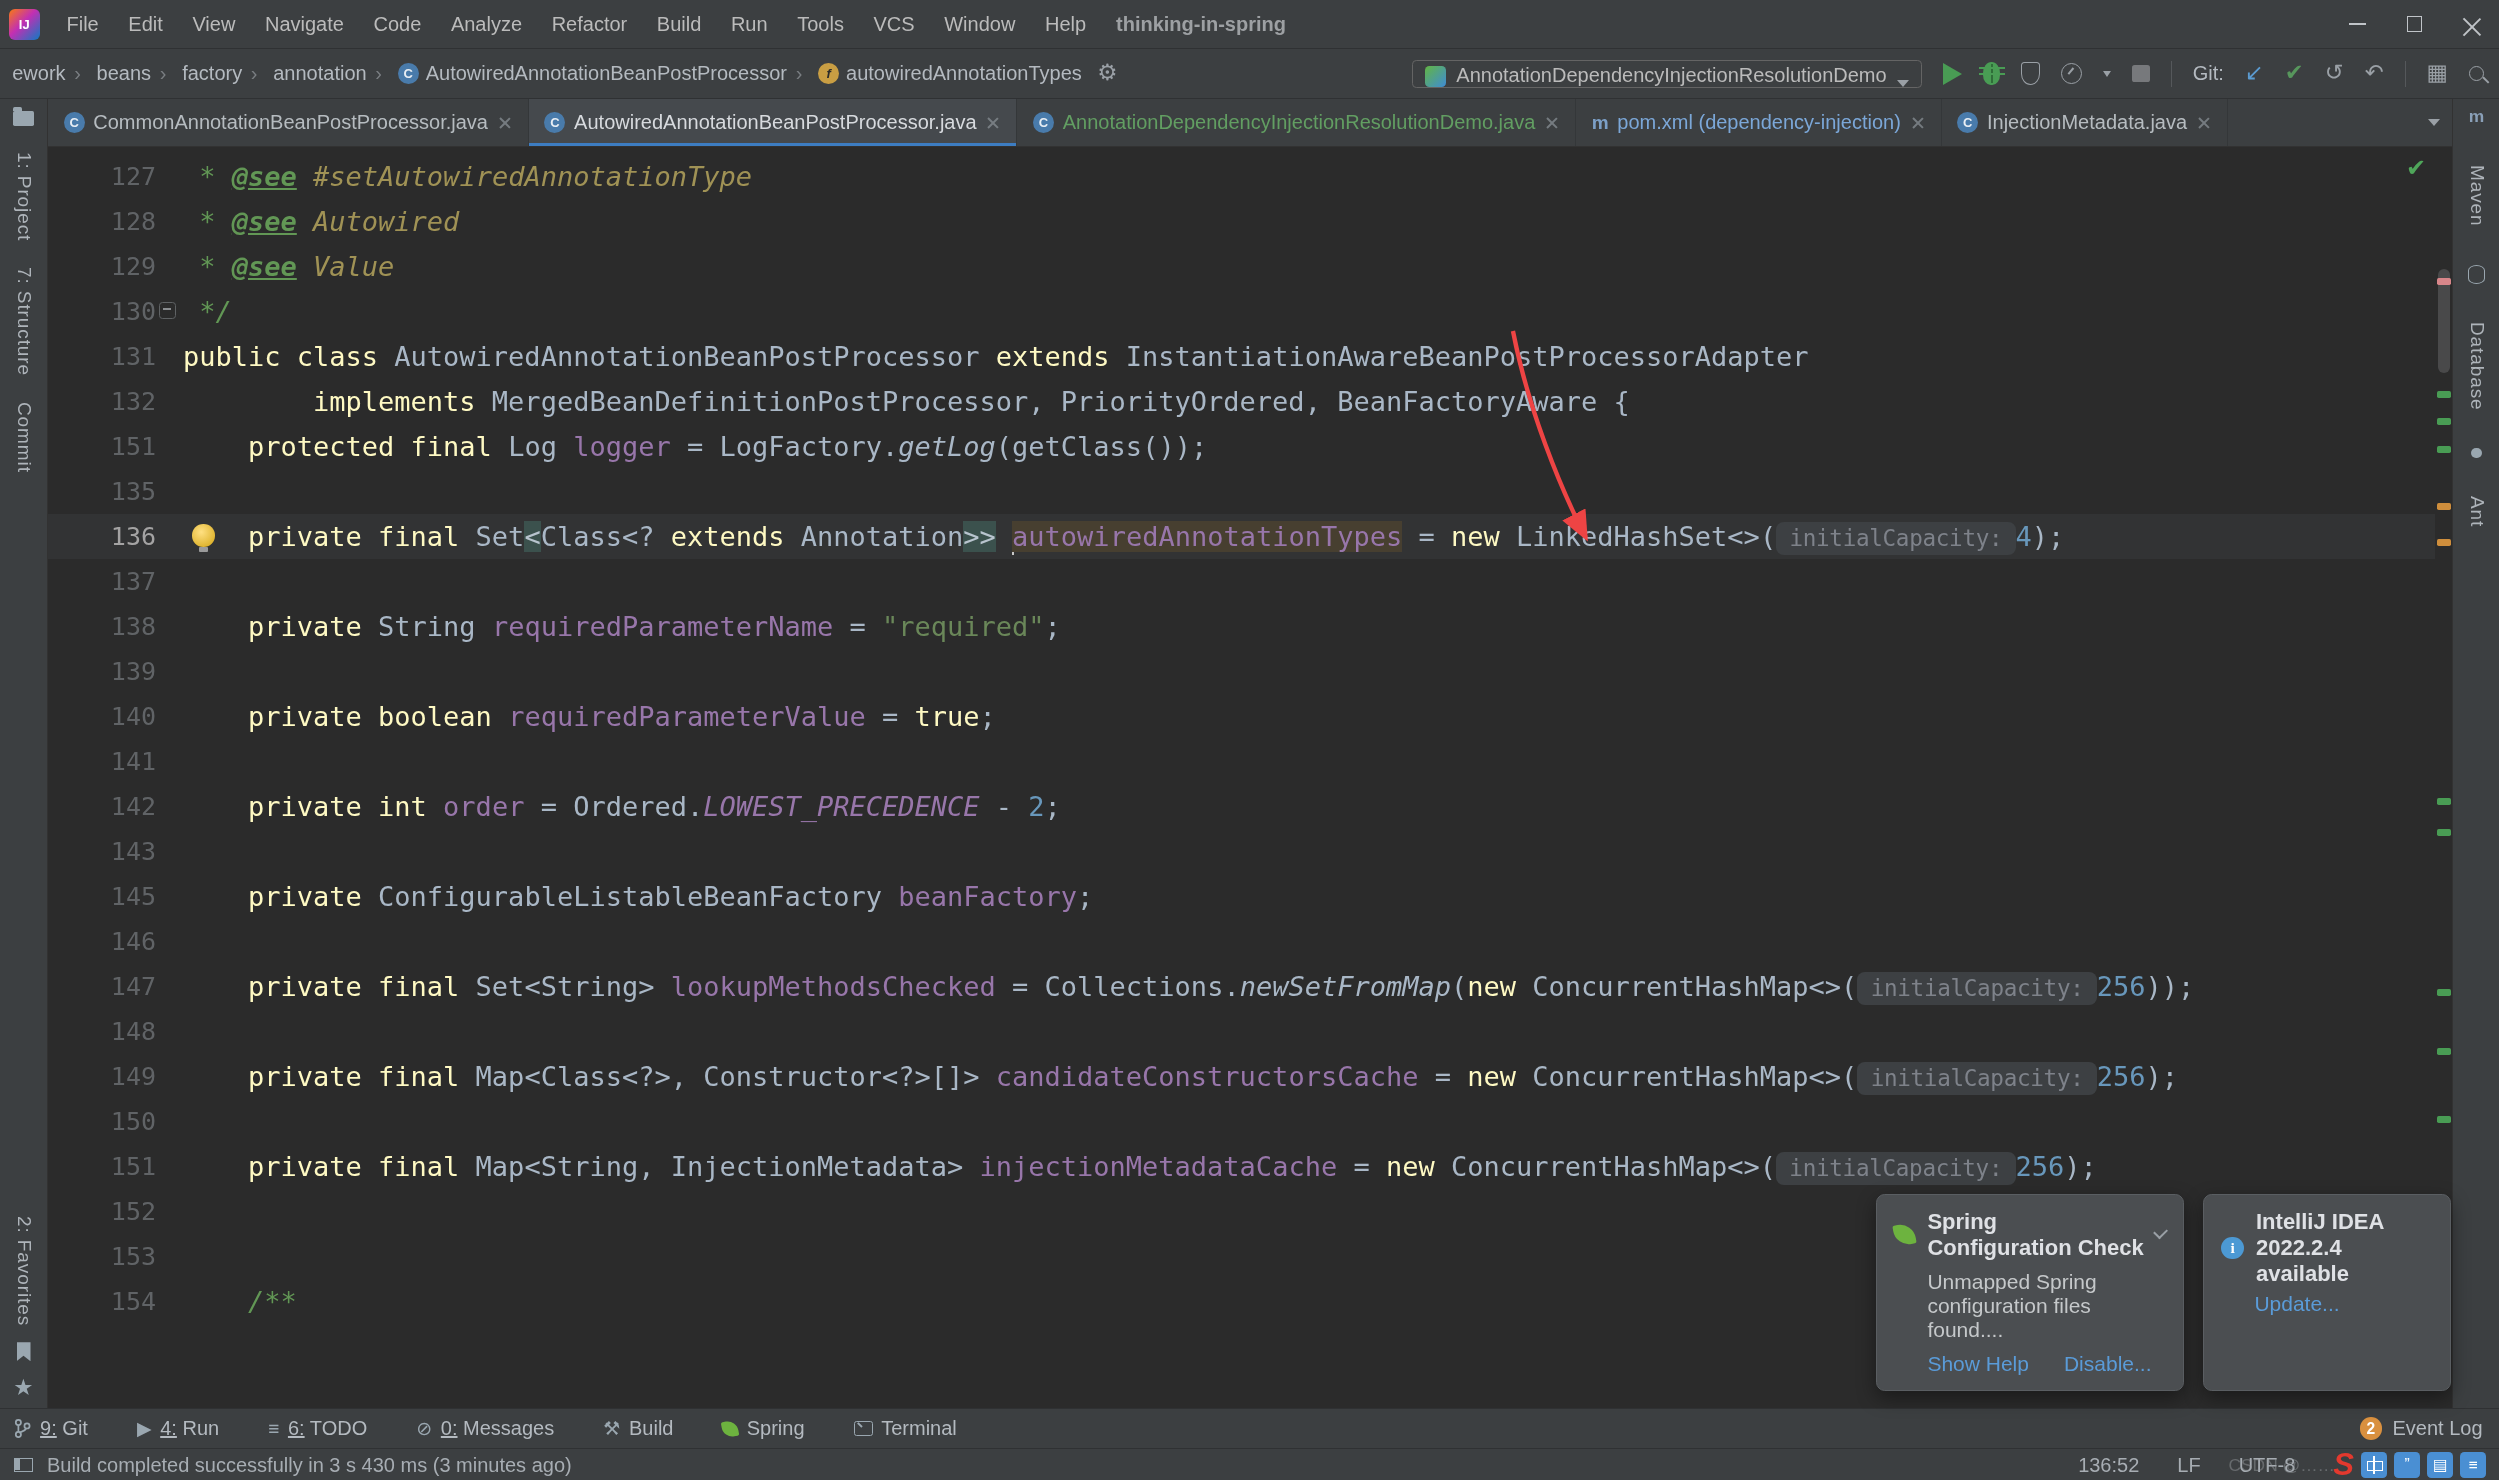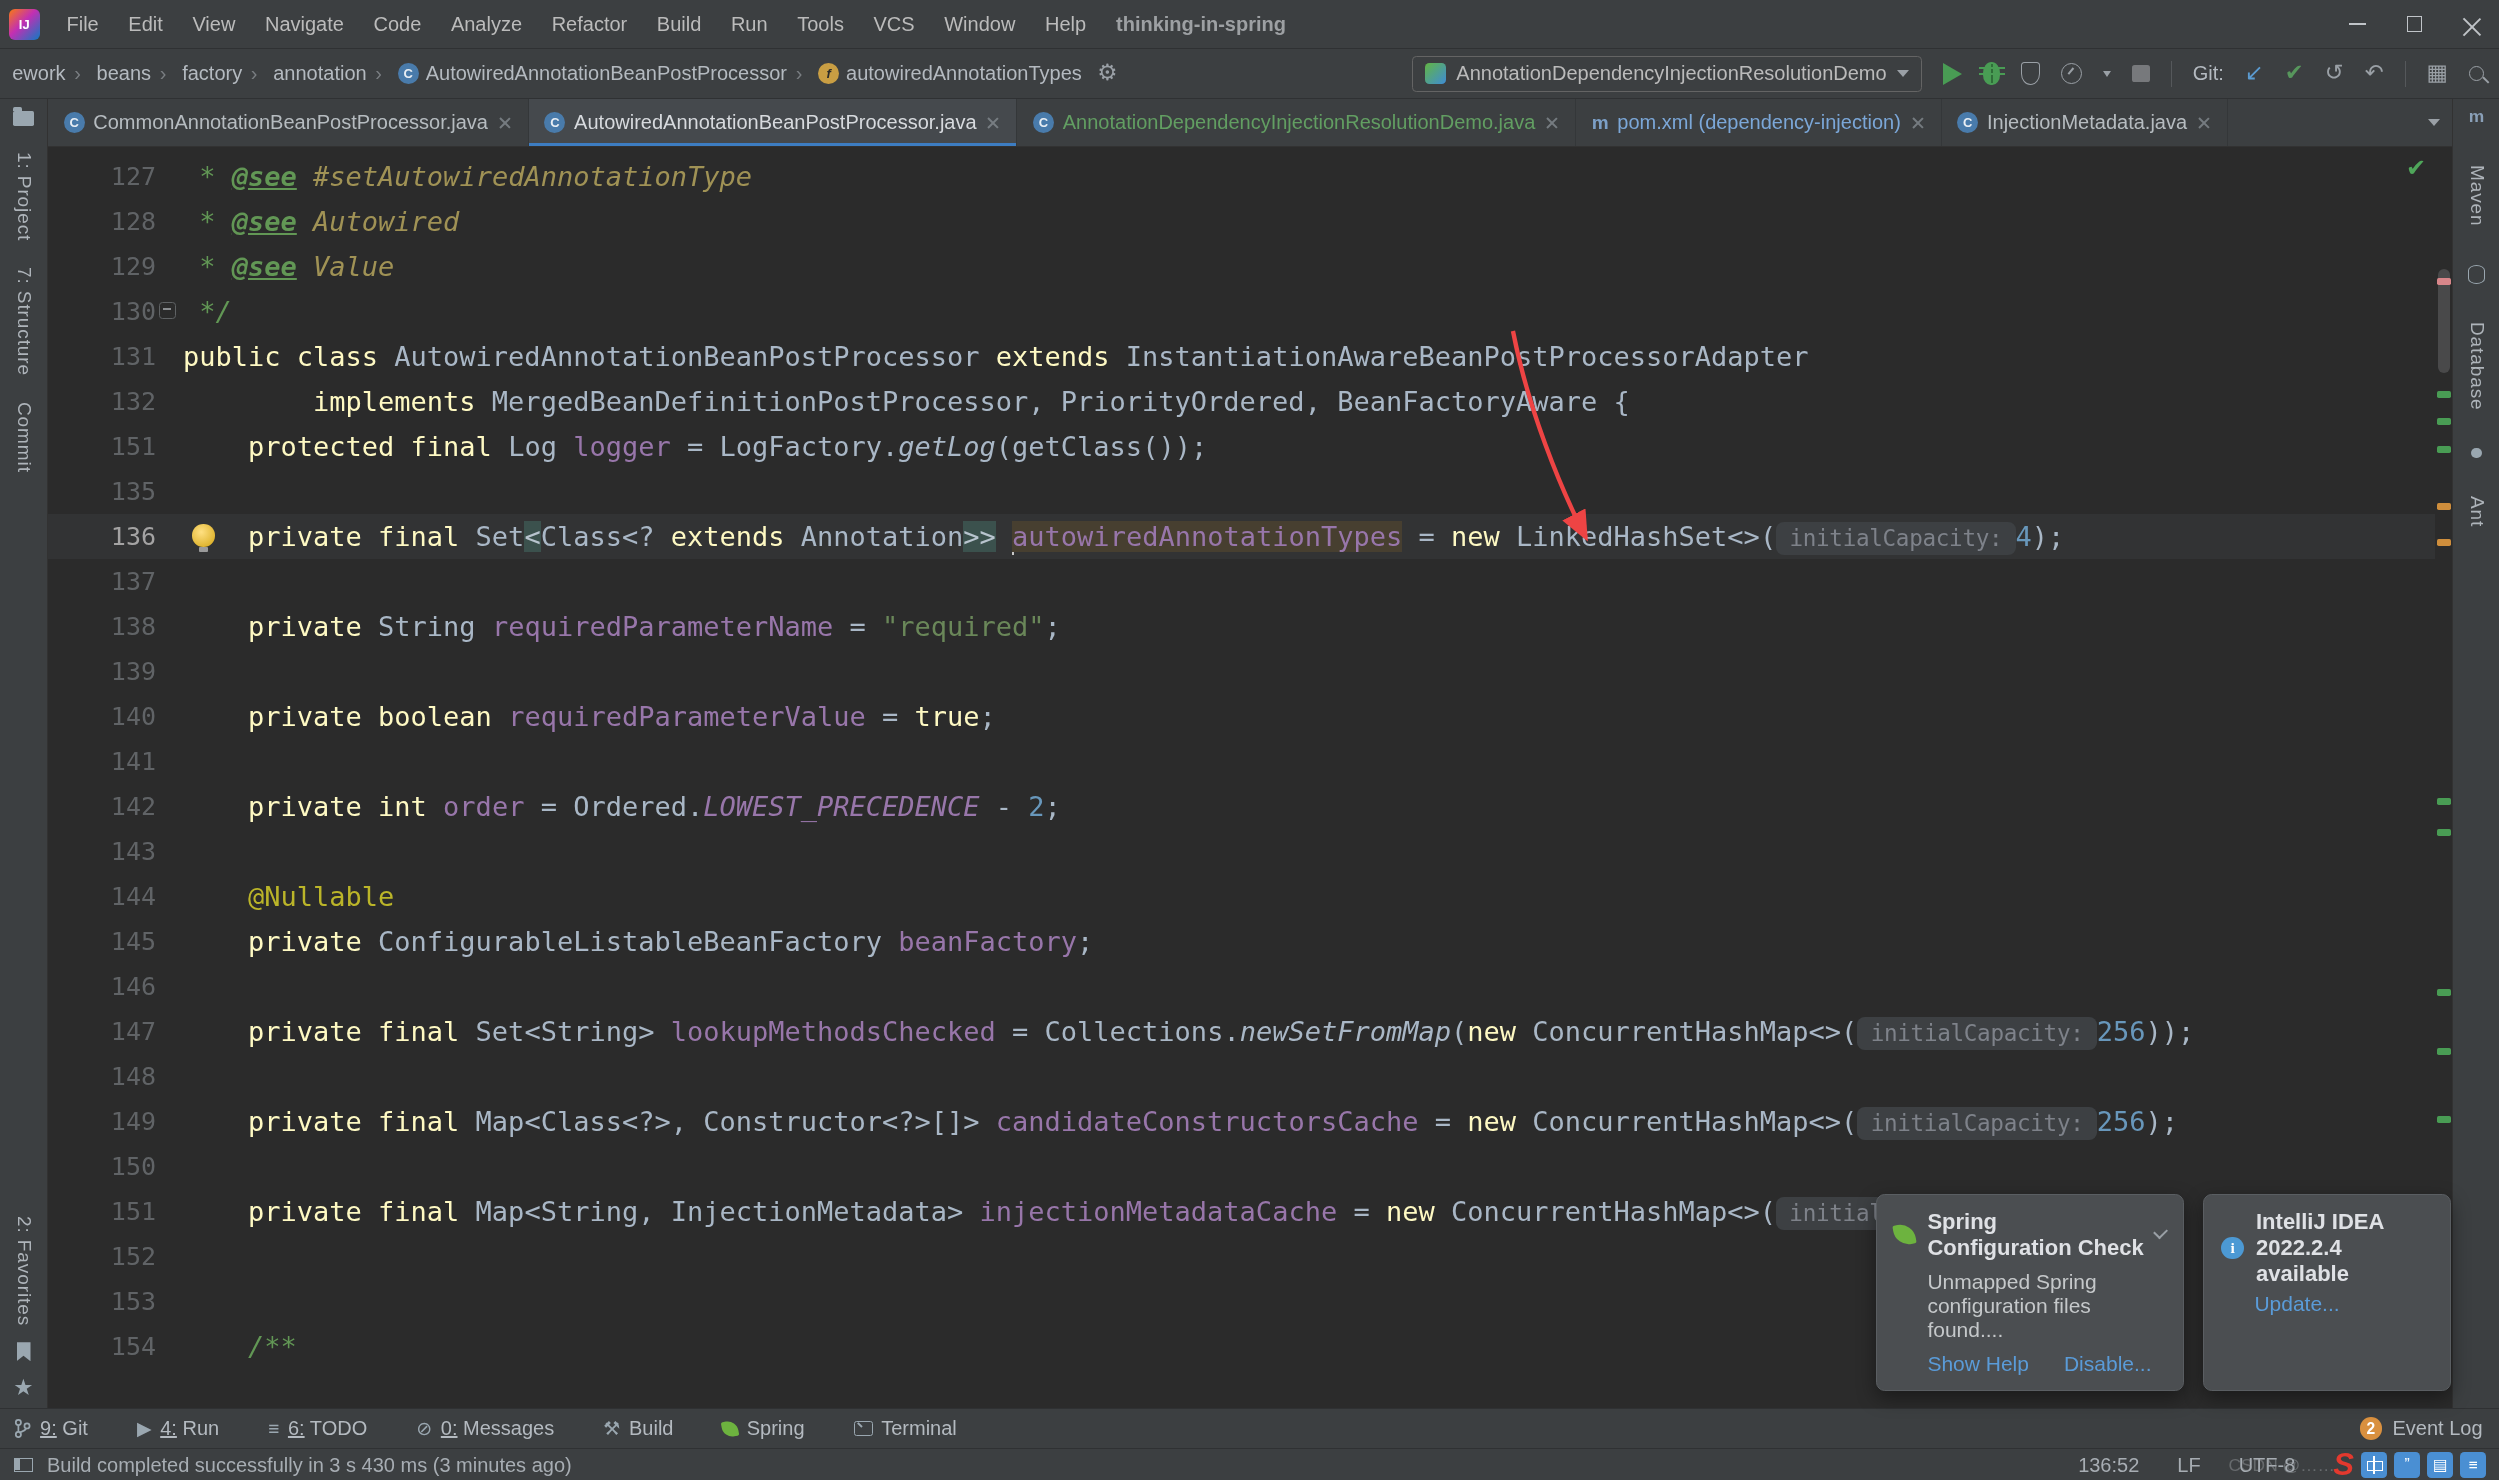--- a/index.html
+++ b/index.html
@@ -32,22 +32,22 @@
   .bc-item + .bc-item::before{content:"›";color:#7a7e82;margin:0 8.7px 0 1.7px;}
   .bc-item::before{order:-1;}
   .ic-class{width:21px;height:21px;border-radius:50%;background:#497bab;color:#e8eef4;font-size:13px;
             display:inline-flex;align-items:center;justify-content:center;font-weight:bold;flex:0 0 auto;}
   .ic-class::after{content:"C";}
   .ic-field{width:21px;height:21px;border-radius:50%;background:#c99e43;color:#2b2b2b;font-size:13px;
             display:inline-flex;align-items:center;justify-content:center;font-weight:bold;font-style:italic;flex:0 0 auto;}
   .ic-field::after{content:"f";}
   .ic-wrench{color:#c08036;font-size:22.6px;margin-left:12px;}
   .tb-right{margin-left:auto;display:flex;align-items:center;gap:21px;}
-  .run-widget{display:flex;align-items:center;gap:10.4px;border:0.9px solid #646464;border-radius:4.3px;
-              height:36px;padding:0 12px;font-size:20px;color:#bbbbbb;max-width:590px;}
+  .run-widget{display:flex;align-items:flex-end;gap:10.4px;border:0.9px solid #646464;border-radius:4.3px;
+              height:28px;padding:0 12px;font-size:20px;color:#bbbbbb;max-width:590px;}
   .rc-icon{width:21px;height:21px;border-radius:4.3px;background:linear-gradient(135deg,#62b543,#3f8cd5);}
   .dd-caret{width:0;height:0;border-left:6px solid transparent;border-right:6px solid transparent;border-top:7.8px solid #9aa0a6;}
   .ic-play{width:0;height:0;border-top:11.3px solid transparent;border-bottom:11.3px solid transparent;border-left:19px solid #499c54;}
   .ic-bug{position:relative;width:17.4px;height:22.6px;background:#499c54;border-radius:50% 50% 45% 45%;}
   .ic-bug::before{content:"";position:absolute;left:7.8px;top:1.7px;width:1.7px;height:19px;background:#2f6d39;}
   .ic-bug::after{content:"";position:absolute;left:-4.3px;top:5.2px;width:26px;height:1.7px;background:#499c54;box-shadow:0 6px 0 #499c54;}
   .ic-shield{width:19px;height:22.6px;border:1.7px solid #9aa0a6;border-radius:3.5px 3.5px 50% 50%;}
   .ic-gauge{position:relative;width:21px;height:21px;border:1.7px solid #9aa0a6;border-radius:50%;}
   .ic-gauge::after{content:"";position:absolute;left:7.8px;top:2.6px;width:1.7px;height:7.8px;background:#9aa0a6;transform:rotate(40deg);}
   .ic-stop{width:17.4px;height:17.4px;background:#77797c;border-radius:2.6px;}
@@ -312,21 +312,20 @@
             <div class="crow"><span class="ln">151</span><span class="ltext"><span class="tok-d">    </span><span class="tok-k">protected final </span><span class="tok-d">Log </span><span class="tok-f">logger </span><span class="tok-d">= LogFactory.</span><span class="tok-mi">getLog</span><span class="tok-d">(getClass());</span></span></div>
             <div class="crow"><span class="ln">135</span><span class="ltext"></span></div>
             <div class="crow current"><span class="ln">136</span><span class="bulb"></span><span class="ltext"><span class="tok-d">    </span><span class="tok-k">private final </span><span class="tok-d">Set</span><span class="tok-b">&lt;</span><span class="tok-d">Class&lt;? </span><span class="tok-k">extends </span><span class="tok-d">Annotation</span><span class="tok-b">&gt;&gt;</span><span class="tok-d"> </span><span class="caret"></span><span class="tok-hl">autowiredAnnotationTypes</span><span class="tok-d"> = </span><span class="tok-k">new </span><span class="tok-d">LinkedHashSet&lt;&gt;(</span><span class="tok-in"> initialCapacity: </span><span class="tok-n">4</span><span class="tok-d">);</span></span></div>
             <div class="crow"><span class="ln">137</span><span class="ltext"></span></div>
             <div class="crow"><span class="ln">138</span><span class="ltext"><span class="tok-d">    </span><span class="tok-k">private </span><span class="tok-d">String </span><span class="tok-f">requiredParameterName </span><span class="tok-d">= </span><span class="tok-s">"required"</span><span class="tok-d">;</span></span></div>
             <div class="crow"><span class="ln">139</span><span class="ltext"></span></div>
             <div class="crow"><span class="ln">140</span><span class="ltext"><span class="tok-d">    </span><span class="tok-k">private boolean </span><span class="tok-f">requiredParameterValue </span><span class="tok-d">= </span><span class="tok-k">true</span><span class="tok-d">;</span></span></div>
             <div class="crow"><span class="ln">141</span><span class="ltext"></span></div>
             <div class="crow"><span class="ln">142</span><span class="ltext"><span class="tok-d">    </span><span class="tok-k">private int </span><span class="tok-f">order </span><span class="tok-d">= Ordered.</span><span class="tok-fi">LOWEST_PRECEDENCE</span><span class="tok-d"> - </span><span class="tok-n">2</span><span class="tok-d">;</span></span></div>
             <div class="crow"><span class="ln">143</span><span class="ltext"></span></div>
-            <div class="crow"><span class="ln">144</span><span class="ltext"><span class="tok-d">    </span><span class="tok-a">@Nullable</span></span></div>
             <div class="crow"><span class="ln">145</span><span class="ltext"><span class="tok-d">    </span><span class="tok-k">private </span><span class="tok-d">ConfigurableListableBeanFactory </span><span class="tok-f">beanFactory</span><span class="tok-d">;</span></span></div>
             <div class="crow"><span class="ln">146</span><span class="ltext"></span></div>
             <div class="crow"><span class="ln">147</span><span class="ltext"><span class="tok-d">    </span><span class="tok-k">private final </span><span class="tok-d">Set&lt;String&gt; </span><span class="tok-f">lookupMethodsChecked </span><span class="tok-d">= Collections.</span><span class="tok-mi">newSetFromMap</span><span class="tok-d">(</span><span class="tok-k">new </span><span class="tok-d">ConcurrentHashMap&lt;&gt;(</span><span class="tok-in"> initialCapacity: </span><span class="tok-n">256</span><span class="tok-d">));</span></span></div>
             <div class="crow"><span class="ln">148</span><span class="ltext"></span></div>
             <div class="crow"><span class="ln">149</span><span class="ltext"><span class="tok-d">    </span><span class="tok-k">private final </span><span class="tok-d">Map&lt;Class&lt;?&gt;, Constructor&lt;?&gt;[]&gt; </span><span class="tok-f">candidateConstructorsCache </span><span class="tok-d">= </span><span class="tok-k">new </span><span class="tok-d">ConcurrentHashMap&lt;&gt;(</span><span class="tok-in"> initialCapacity: </span><span class="tok-n">256</span><span class="tok-d">);</span></span></div>
             <div class="crow"><span class="ln">150</span><span class="ltext"></span></div>
             <div class="crow"><span class="ln">151</span><span class="ltext"><span class="tok-d">    </span><span class="tok-k">private final </span><span class="tok-d">Map&lt;String, InjectionMetadata&gt; </span><span class="tok-f">injectionMetadataCache </span><span class="tok-d">= </span><span class="tok-k">new </span><span class="tok-d">ConcurrentHashMap&lt;&gt;(</span><span class="tok-in"> initialCapacity: </span><span class="tok-n">256</span><span class="tok-d">);</span></span></div>
             <div class="crow"><span class="ln">152</span><span class="ltext"></span></div>
             <div class="crow"><span class="ln">153</span><span class="ltext"></span></div>
             <div class="crow"><span class="ln">154</span><span class="ltext"><span class="tok-c">    /**</span></span></div>

